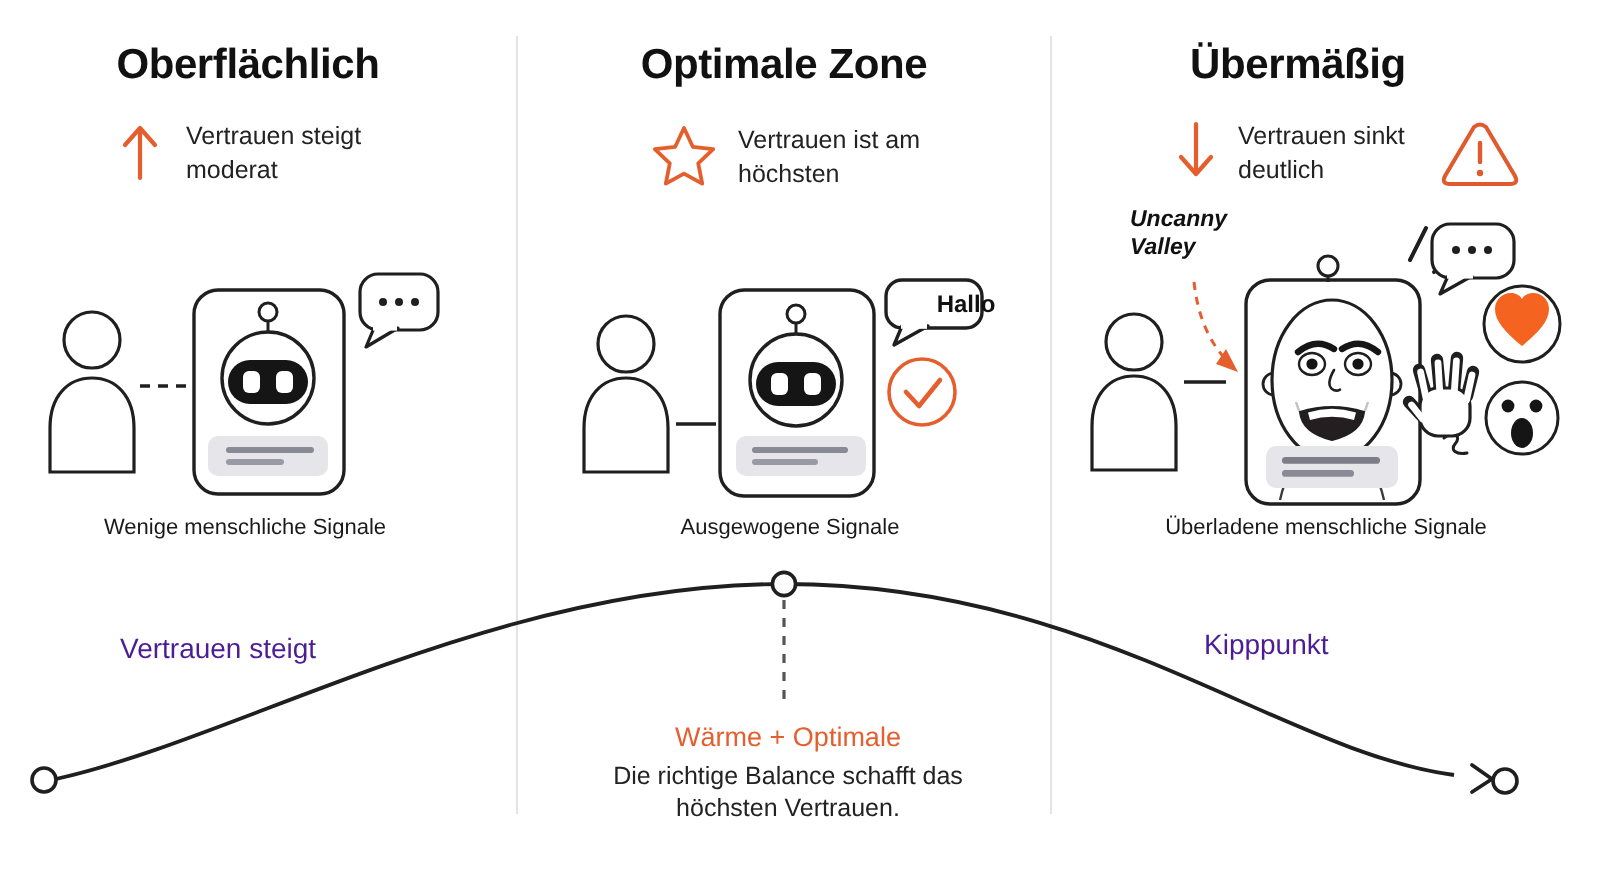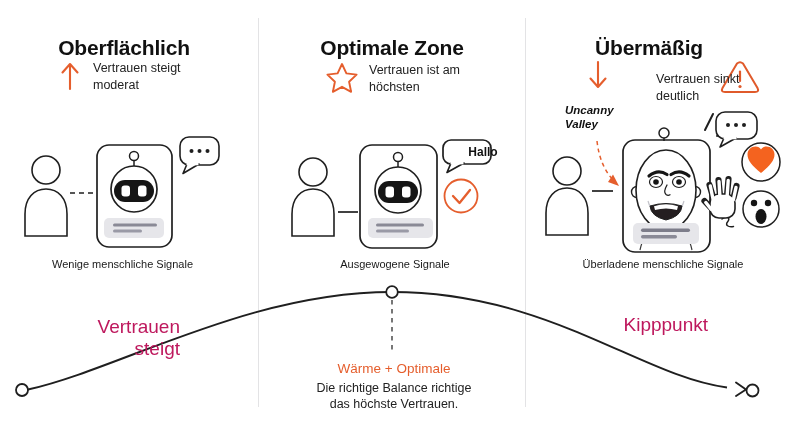--- a/index.html
+++ b/index.html
@@ -1,22 +1,22 @@
 <!DOCTYPE html>
 <html><head>
 <meta charset="utf-8">
 <style>
   html,body{margin:0;padding:0;background:#fff;}
   #stage{position:relative;width:800px;height:439px;background:#ffffff;overflow:hidden;
          font-family:"Liberation Sans","DejaVu Sans",sans-serif;color:#1f1f1f;}
   .abs{position:absolute;}
-  .title{font-size:21px;font-weight:700;letter-spacing:-0.2px;color:#111;text-align:center;margin-top:15px;}
+  .title{font-size:21px;font-weight:700;letter-spacing:-0.2px;color:#111;text-align:center;}
   .trend-text{font-size:12.5px;line-height:1.32;color:#222;}
   .caption{font-size:11px;color:#1a1a1a;text-align:center;}
-  .curve-label{font-size:19px;color:#be185d;text-align:right;}
+  .curve-label{font-size:14px;color:#4c1d95;text-align:left;}
   .note-heading{font-size:13.5px;color:#e55e2d;text-align:center;}
   .note-body{font-size:12.5px;line-height:1.3;color:#222;text-align:center;}
   .bubble-text{font-size:12px;font-weight:700;color:#111;text-align:center;}
   .annotation{font-size:11.5px;font-style:italic;font-weight:600;color:#111;
               text-align:left;line-height:1.2;}
   svg{display:block;}
 </style>
 </head>
 <body>
 
@@ -200,29 +200,29 @@
       <circle cx="752.5" cy="390.5" r="6" fill="#fff" stroke="#1f1f1f" stroke-width="1.8"></circle>
     </g>
   </svg>
 
   <div class="abs title" style="left:24px;top:21px;width:200px;">Oberflächlich</div>
   <div class="abs title" style="left:292px;top:21px;width:200px;">Optimale Zone</div>
   <div class="abs title" style="left:549px;top:21px;width:200px;">Übermäßig</div>
 
   <div class="abs trend-text" style="left:93px;top:60px;width:112px;">Vertrauen steigt moderat</div>
   <div class="abs trend-text" style="left:369px;top:62px;width:96px;">Vertrauen ist am höchsten</div>
-  <div class="abs trend-text" style="left:619px;top:71px;width:104px;margin-left:37px;">Vertrauen sinkt deutlich</div>
+  <div class="abs trend-text" style="left:619px;top:60px;width:104px;">Vertrauen sinkt deutlich</div>
 
   <div class="abs annotation" style="left:565px;top:104px;width:64px;">Uncanny Valley</div>
 
   <div class="abs bubble-text" style="left:459px;top:145px;width:48px;">Hallo</div>
 
   <div class="abs caption" style="left:25px;top:258px;width:195px;">Wenige menschliche Signale</div>
   <div class="abs caption" style="left:305px;top:258px;width:180px;">Ausgewogene Signale</div>
   <div class="abs caption" style="left:562px;top:258px;width:202px;">Überladene menschliche Signale</div>
 
   <div class="abs curve-label" style="left:60px;top:316px;width:120px;">Vertrauen steigt</div>
   <div class="abs curve-label" style="left:602px;top:314px;width:106px;">Kipppunkt</div>
 
   <div class="abs note-heading" style="left:314px;top:361px;width:160px;">Wärme + Optimale</div>
-  <div class="abs note-body" style="left:306px;top:380px;width:176px;">Die richtige Balance richtige das höchste Vertrauen.</div>
+  <div class="abs note-body" style="left:306px;top:380px;width:176px;">Die richtige Balance schafft das höchsten Vertrauen.</div>
 
 </div>
 
 </body></html>

